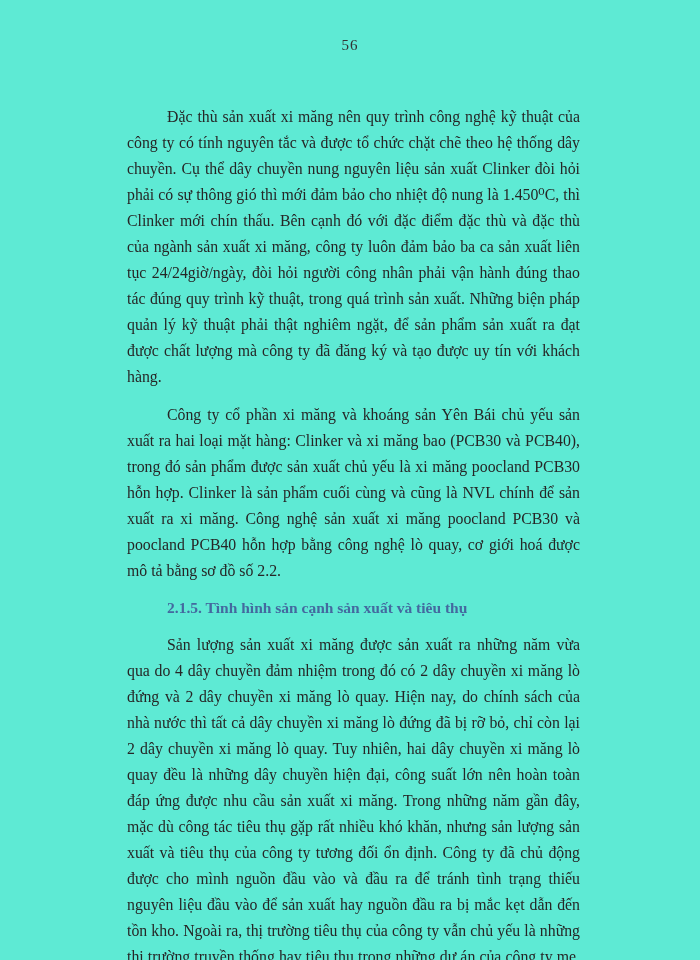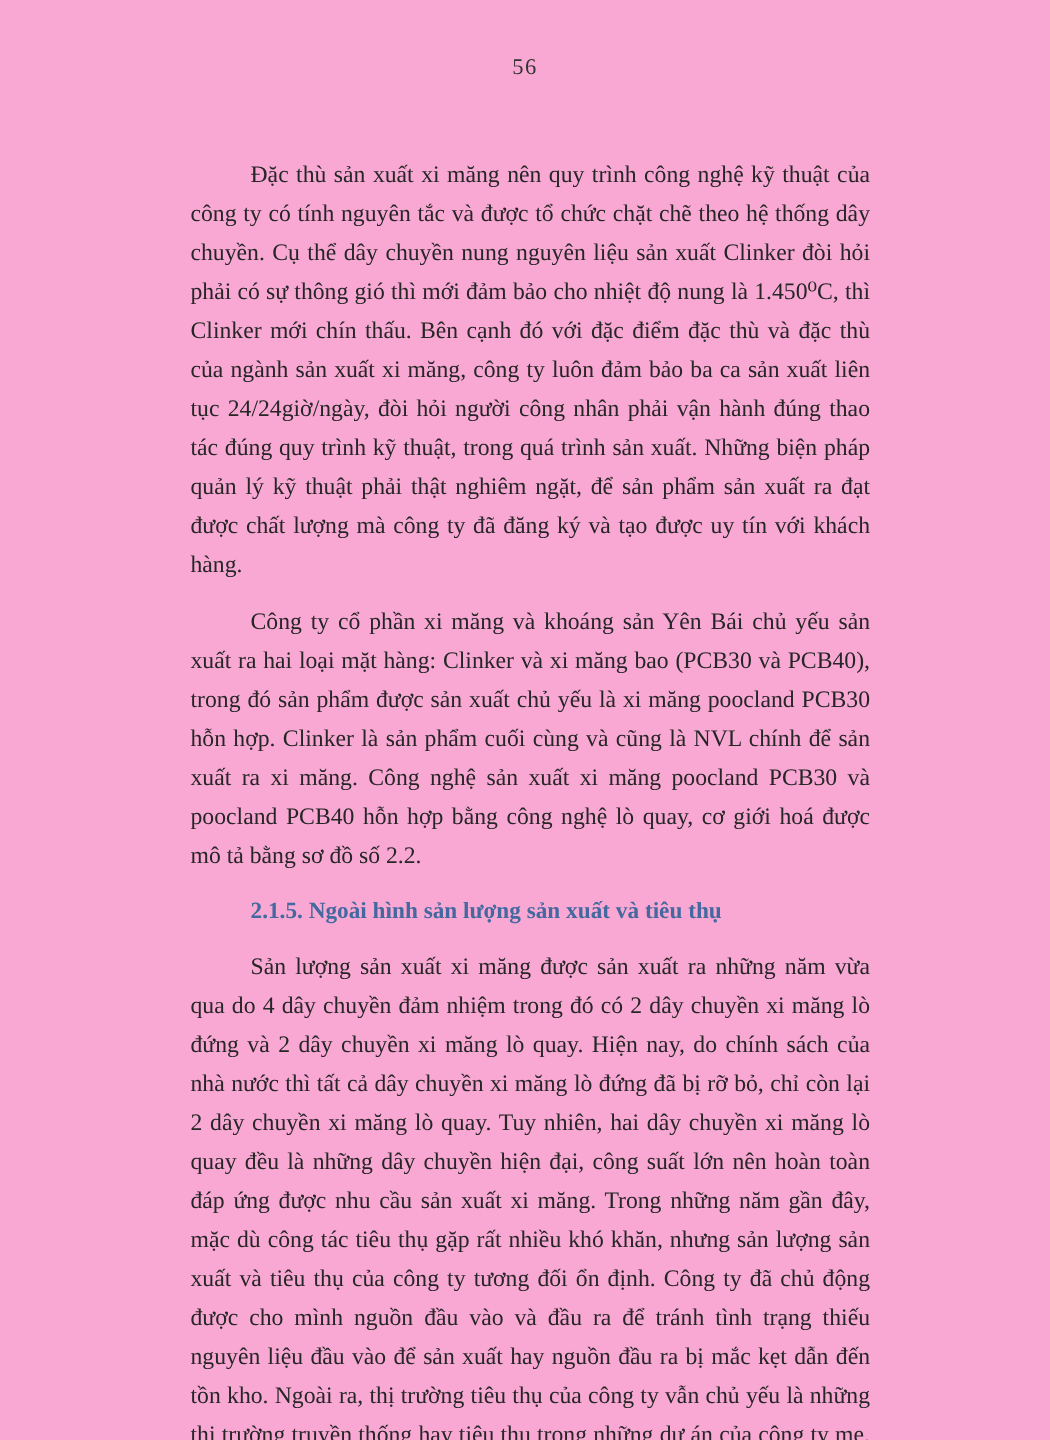--- a/index.html
+++ b/index.html
@@ -11,21 +11,21 @@
     width: 700px;
     height: 960px;
     font-family: "Liberation Serif", "DejaVu Serif", serif;
     color: #262626;
     overflow: hidden;
   }
   .page {
     position: relative;
     width: 700px;
     height: 960px;
-    background: #f9a8d4;
+    background: #5eead4;
   }
   .page-number {
     text-align: center;
     padding-top: 37px;
     font-size: 15px;
     letter-spacing: 1px;
     color: #333333;
   }
   .content {
     margin: 50px 108px 0 115px;
@@ -62,19 +62,19 @@
 <body>
 
 <div class="page">
   <div class="page-number">56</div>
 
   <div class="content">
     <p>Đặc thù sản xuất xi măng nên quy trình công nghệ kỹ thuật của công ty có tính nguyên tắc và được tổ chức chặt chẽ theo hệ thống dây chuyền. Cụ thể dây chuyền nung nguyên liệu sản xuất Clinker đòi hỏi phải có sự thông gió thì mới đảm bảo cho nhiệt độ nung là 1.450⁰C, thì Clinker  mới chín thấu. Bên cạnh đó với đặc điểm đặc thù và đặc thù của ngành  sản xuất  xi  măng,  công ty luôn đảm bảo ba ca sản xuất liên tục 24/24giờ/ngày, đòi hỏi người công nhân phải vận hành đúng thao tác đúng quy trình kỹ thuật, trong quá trình sản xuất. Những biện pháp quản lý kỹ thuật phải thật nghiêm ngặt, để sản phẩm  sản xuất  ra đạt được chất lượng mà công ty đã đăng ký và tạo được uy tín với khách hàng.</p>
 
     <p>Công ty cổ phần  xi măng và khoáng sản Yên Bái chủ yếu sản xuất ra hai loại mặt hàng: Clinker và xi măng bao (PCB30 và PCB40), trong đó sản phẩm  được sản xuất  chủ yếu  là xi măng poocland PCB30 hỗn hợp. Clinker là sản phẩm  cuối cùng và  cũng  là  NVL  chính để  sản xuất  ra  xi  măng.  Công nghệ  sản xuất  xi măng poocland PCB30 và poocland PCB40 hỗn hợp bằng  công nghệ lò quay, cơ giới hoá được mô tả bằng  sơ đồ số 2.2.</p>
 
-    <p class="section-heading" style="color: rgb(68, 105, 159);">2.1.5. Ngoài hình sản lượng sản xuất và tiêu thụ</p>
+    <p class="section-heading" style="color: rgb(68, 105, 159);">2.1.5. Tình hình sản cạnh sản xuất và tiêu thụ</p>
 
     <p>Sản  lượng  sản  xuất  xi  măng  được  sản  xuất  ra những  năm  vừa  qua  do 4 dây chuyền đảm nhiệm trong đó có 2 dây  chuyền xi măng lò đứng và 2 dây chuyền xi măng  lò quay.  Hiện nay,  do chính  sách  của nhà nước thì tất cả dây chuyền xi măng lò đứng đã bị rỡ bỏ, chỉ còn lại 2 dây chuyền xi măng lò quay. Tuy nhiên, hai dây chuyền xi măng lò quay đều là những  dây  chuyền hiện đại, công suất lớn nên hoàn toàn đáp ứng được nhu cầu sản xuất xi măng. Trong những năm gần đây, mặc dù công tác tiêu thụ gặp rất nhiều khó khăn, nhưng sản lượng sản xuất và tiêu thụ của công ty tương đối ổn định. Công ty đã chủ động được cho mình nguồn đầu vào và đầu ra để tránh tình trạng thiếu nguyên liệu đầu vào để sản xuất hay nguồn đầu ra bị mắc kẹt dẫn đến tồn kho. Ngoài ra, thị trường tiêu thụ của công ty vẫn chủ yếu là những  thị trường truyền thống hay tiệu thụ trong những  dự án của công ty mẹ. Chính vì vậy mà  sản lượng tiêu thụ của công ty vẫn tăng trưởng đều.</p>
 
     <p class="table-caption">Bảng 2.1: Tình  hình  sản xuất  và tiêu thụ  xi măng</p>
   </div>
 </div>
 
 </body></html>

